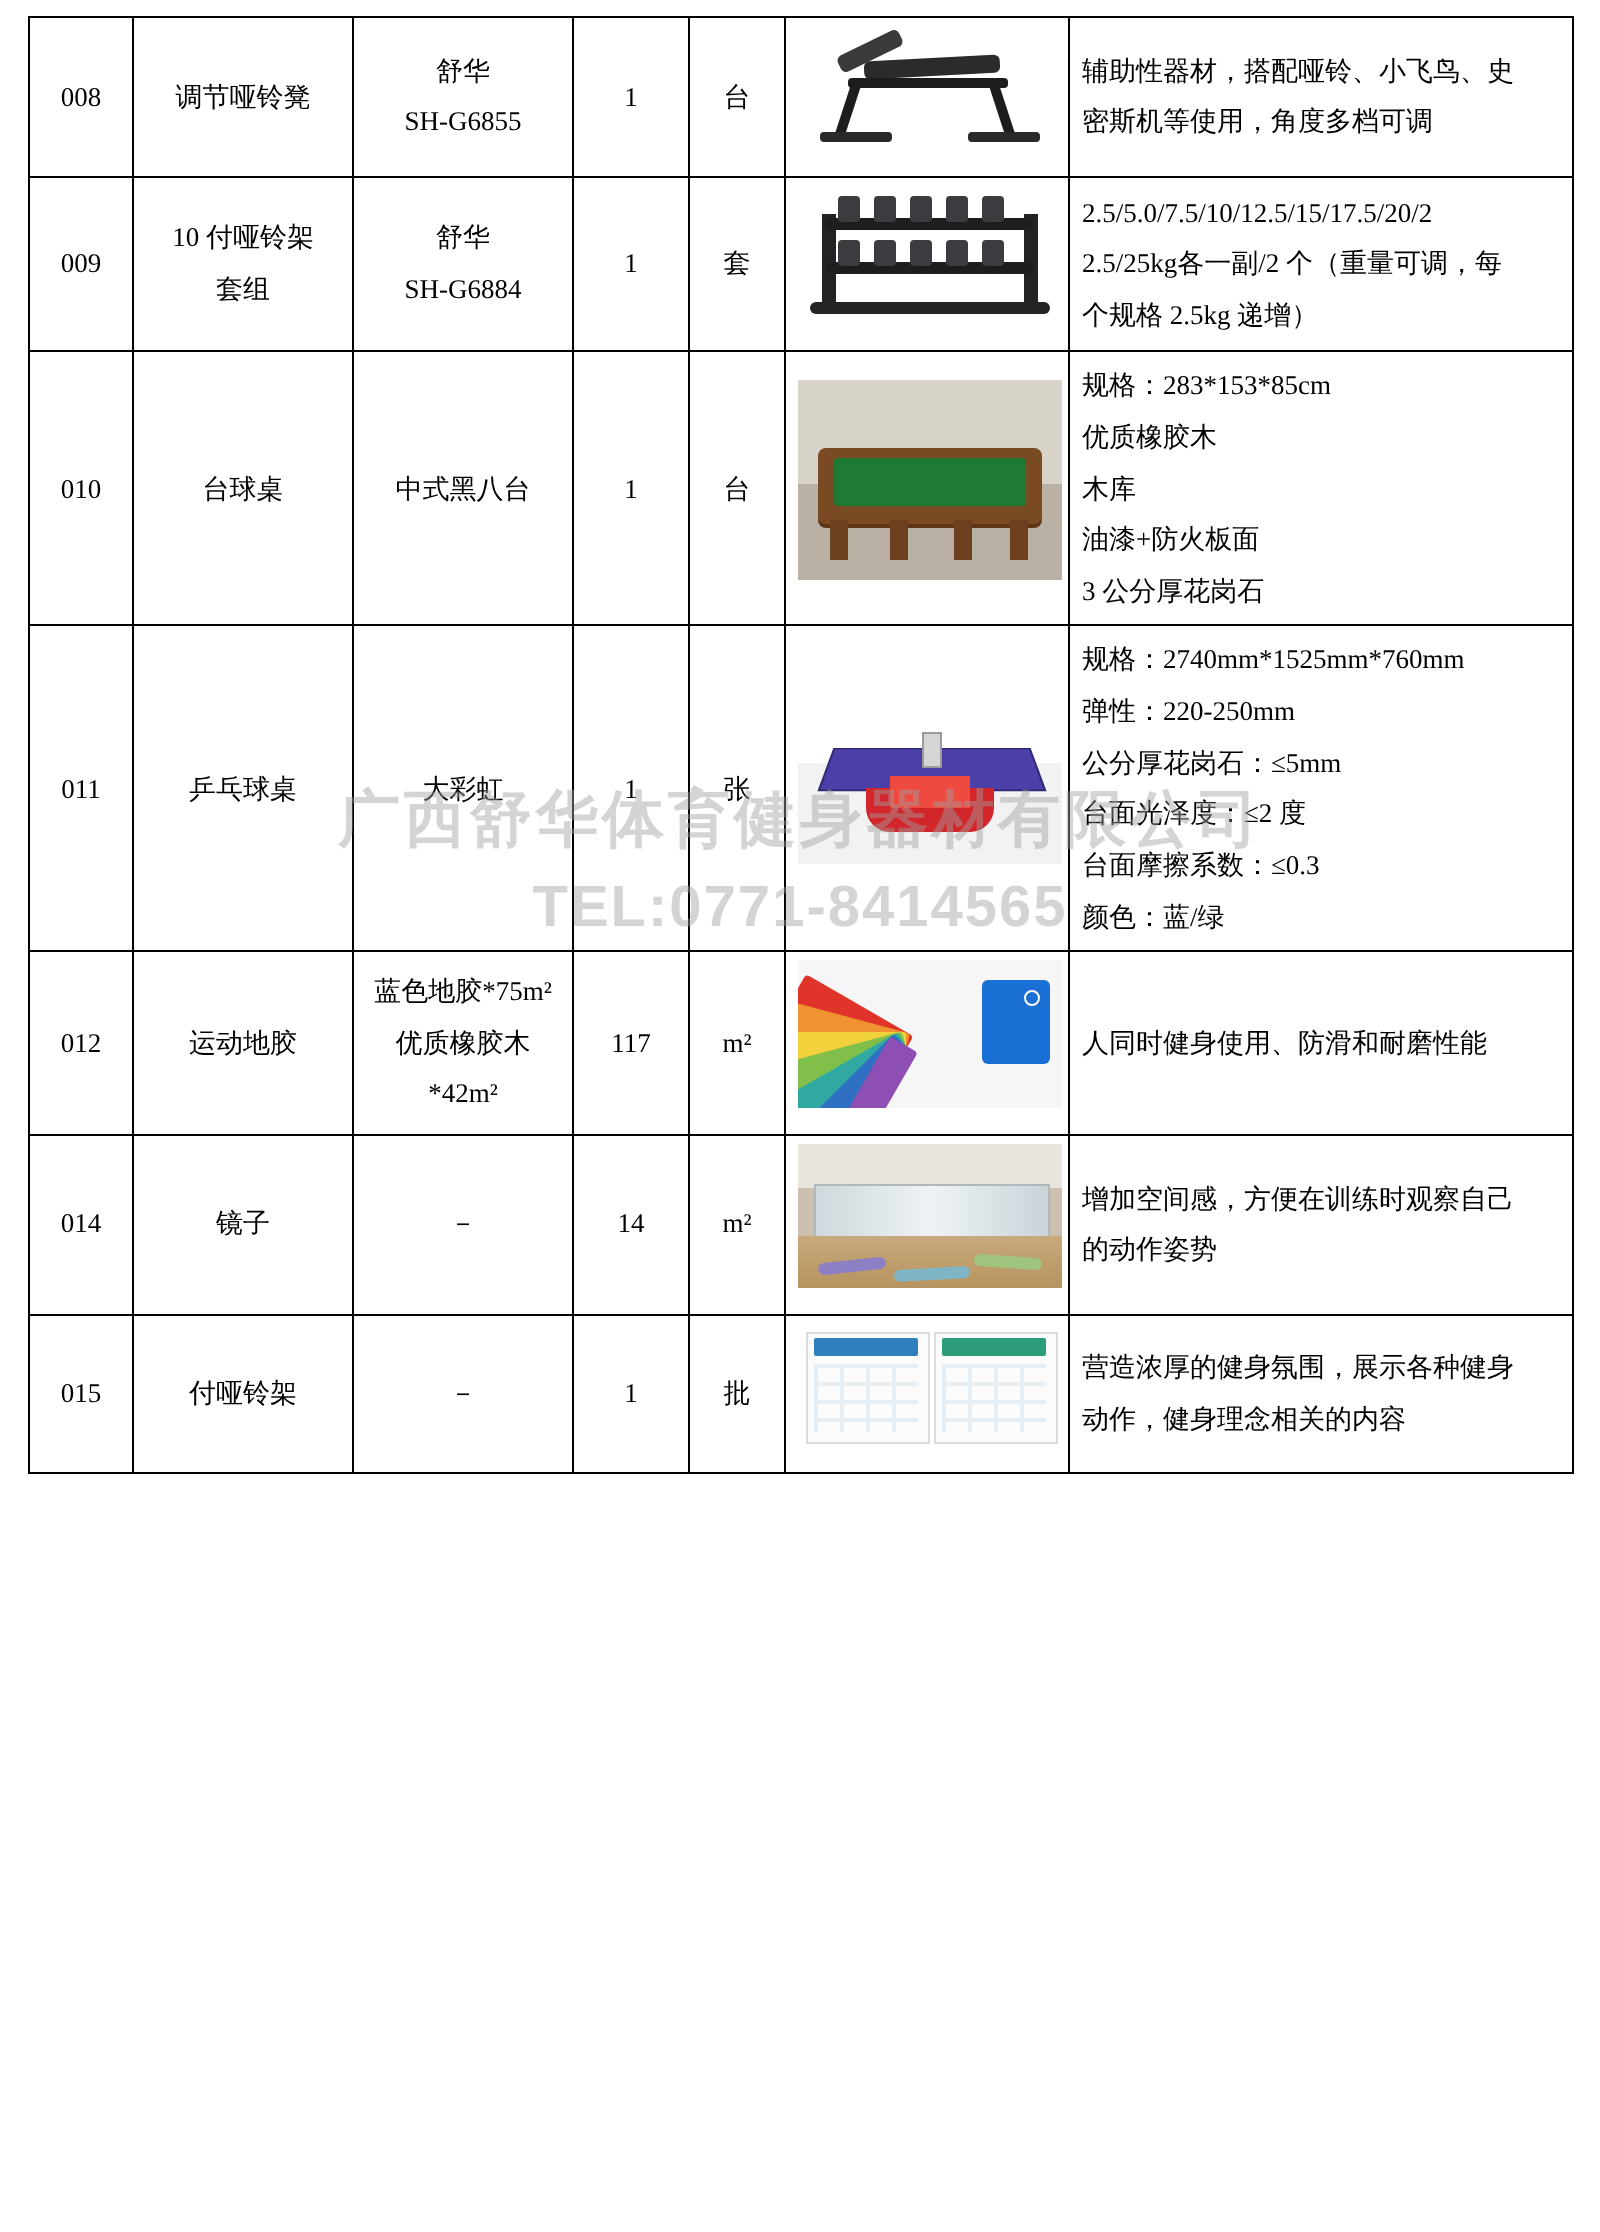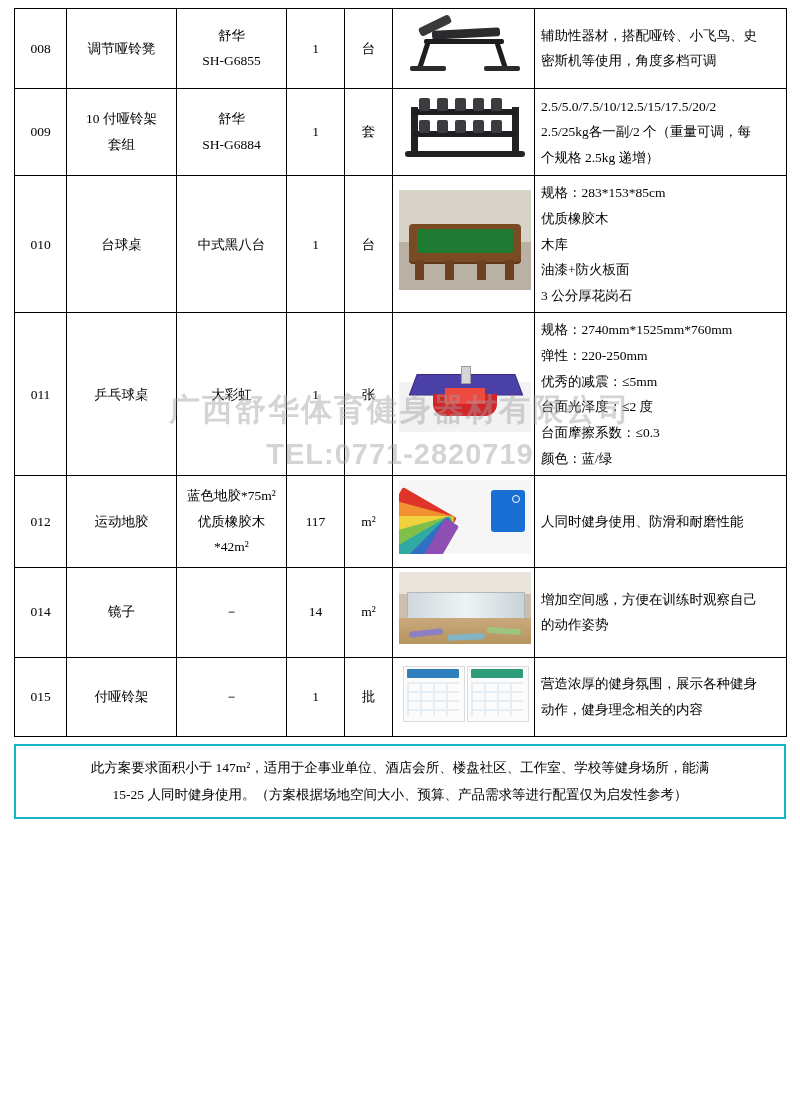--- a/index.html
+++ b/index.html
@@ -289,21 +289,21 @@
   }
   .footer-note p { margin: 0; }
 </style>
 </head>
 <body>
 
 <div class="page">
 
   <div class="watermark">
     <div class="wm1">广西舒华体育健身器材有限公司</div>
-    <div class="wm2">TEL:0771-2820719</div>
+    <div class="wm2">TEL:0771-8414565</div>
   </div>
 
   <table class="spec">
     <colgroup>
       <col class="c-no">
         <col class="c-name">
         <col class="c-brand">
         <col class="c-qty">
       <col class="c-unit">
         <col class="c-img">
@@ -437,21 +437,21 @@
             <div class="top"></div>
             <div class="net"></div>
             <div class="legr"></div>
             <div class="legr2"></div>
           </div>
         </td>
         <td class="cell-spec">
           <div class="spec-lines">
             <span>规格：2740mm*1525mm*760mm</span>
             <span>弹性：220-250mm</span>
-            <span>优秀的减震：≤5mm</span>
+            <span>公分厚花岗石：≤5mm</span>
             <span>台面光泽度：≤2 度</span>
             <span>台面摩擦系数：≤0.3</span>
             <span>颜色：蓝/绿</span>
           </div>
         </td>
       </tr>
 
       <tr>
         <td class="cell-no">012</td>
         <td class="cell-name">
@@ -544,18 +544,14 @@
           <div class="spec-lines">
             <span>营造浓厚的健身氛围，展示各种健身</span>
             <span>动作，健身理念相关的内容</span>
           </div>
         </td>
       </tr>
 
     </tbody>
   </table>
 
-  <div class="footer-note">
-    <p>此方案要求面积小于 147m²，适用于企事业单位、酒店会所、楼盘社区、工作室、学校等健身场所，能满</p>
-    <p>15-25 人同时健身使用。（方案根据场地空间大小、预算、产品需求等进行配置仅为启发性参考）</p>
-  </div>
 
 </div>
 
 </body></html>

